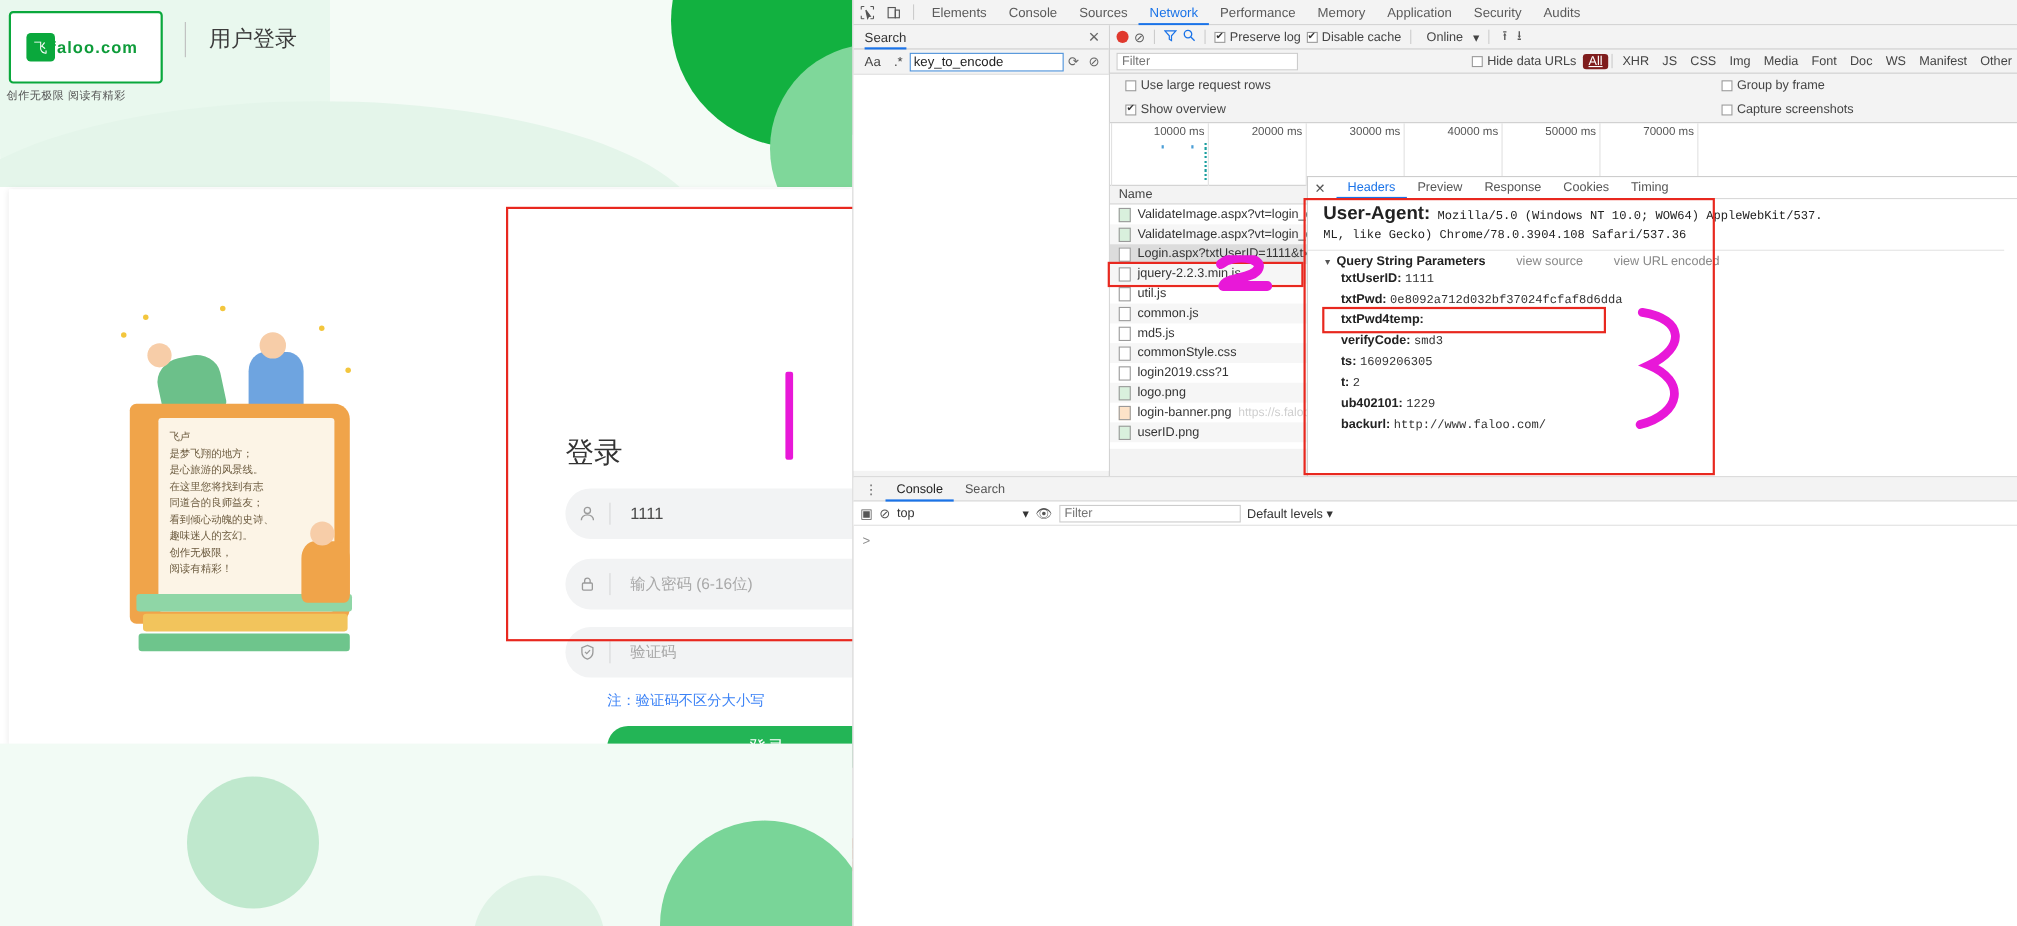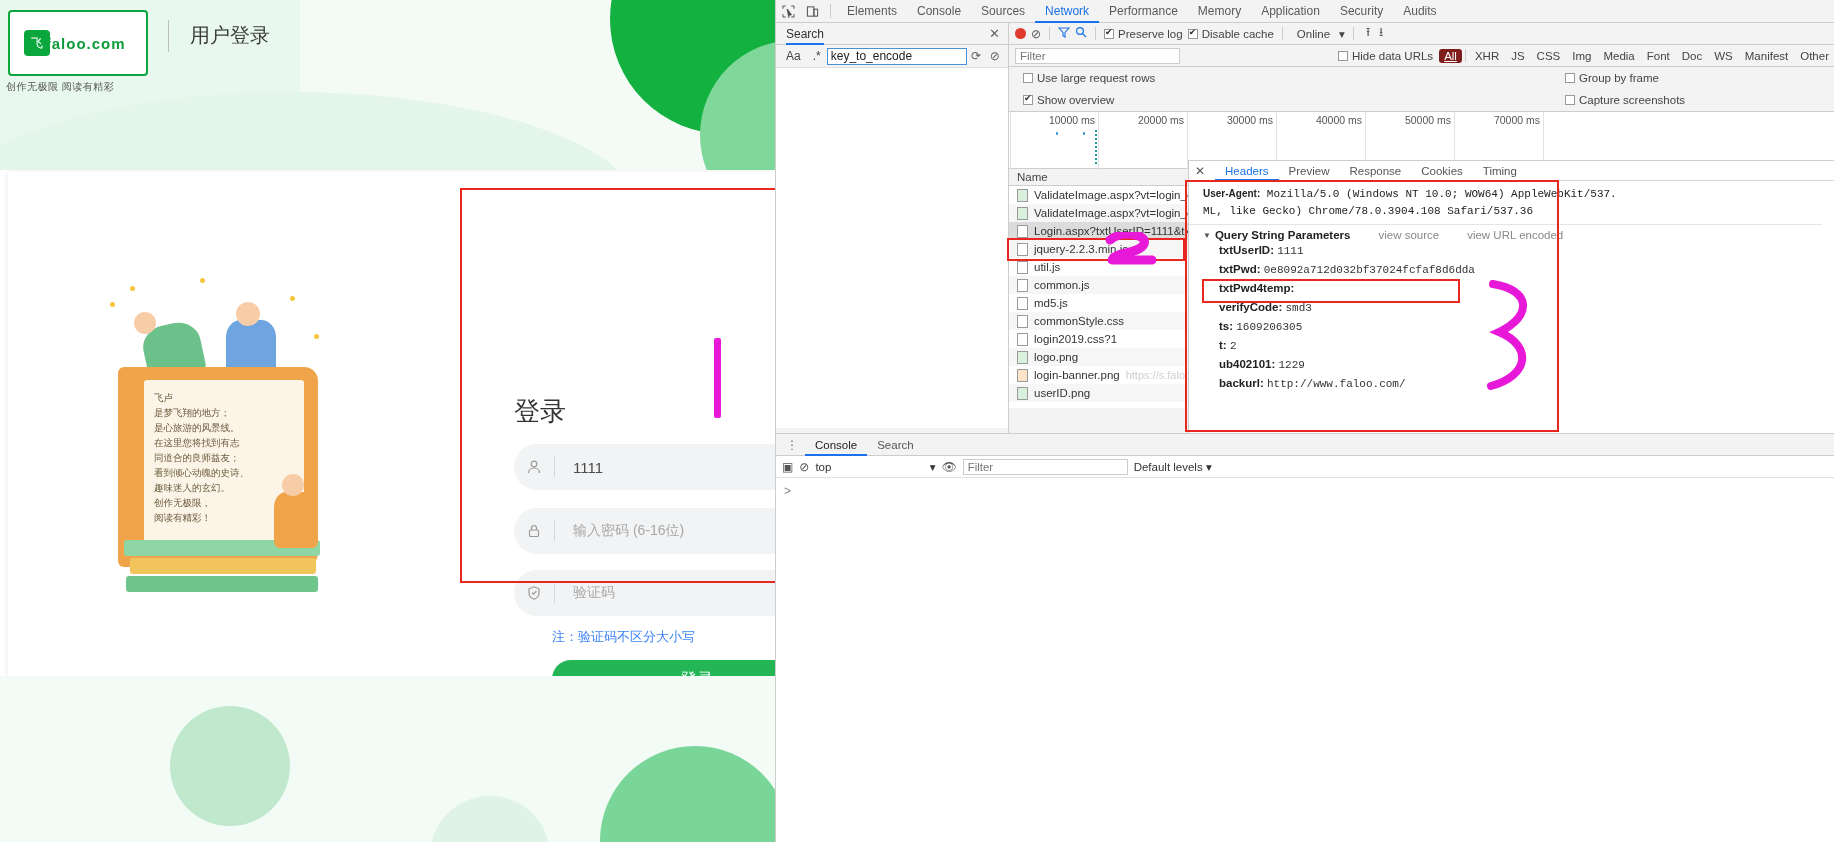--- a/index.html
+++ b/index.html
@@ -237,21 +237,21 @@
     background: #fff; border-left: 1px solid #cdcdcd; border-top: 1px solid #cdcdcd;
   }
   .det-tabs { height: 20px; display: flex; align-items: center; border-bottom: 1px solid #d9d9d9;
               padding-left: 6px; }
   .det-x { font-size: 12px; color: #555; margin-right: 10px; cursor: pointer; }
   .det-tab { font-size: 11.5px; color: #555; padding: 0 10px; height: 20px; line-height: 20px; cursor: pointer; }
   .det-tab.active { color: #1a73e8; border-bottom: 2px solid #1a73e8; }
   .det-body { padding: 4px 0 0 14px; }
   .ua-line { font-family: "Liberation Mono", monospace; font-size: 11px; color: #222;
              line-height: 17px; white-space: nowrap; }
-  .ua-key { font-weight: bold; font-family: "Liberation Sans", sans-serif; font-size: 10px; }
+  .ua-key { font-weight: bold; font-family: "Liberation Sans", sans-serif; font-size: 17px; }
   .det-hr { height: 1px; background: #e4e4e4; margin: 4px 0 4px 0; width: 633px; margin-left: -14px; }
   .qsp-head { display: flex; align-items: center; font-size: 11.5px; }
   .qsp-caret { font-size: 8px; color: #555; margin-right: 4px; }
   .qsp-title { font-weight: bold; color: #222; }
   .qsp-link { color: #888; margin-left: 28px; cursor: pointer; }
   .param { font-size: 11.5px; line-height: 18px; padding-left: 16px; }
   .param-k { font-weight: bold; color: #222; }
   .param-v { font-family: "Liberation Mono", monospace; font-size: 11px; color: #333; }
   .redbox-det { position: absolute; left: 1185px; top: 180px; width: 374px; height: 252px;
                 border: 2px solid #e8281f; pointer-events: none; }

